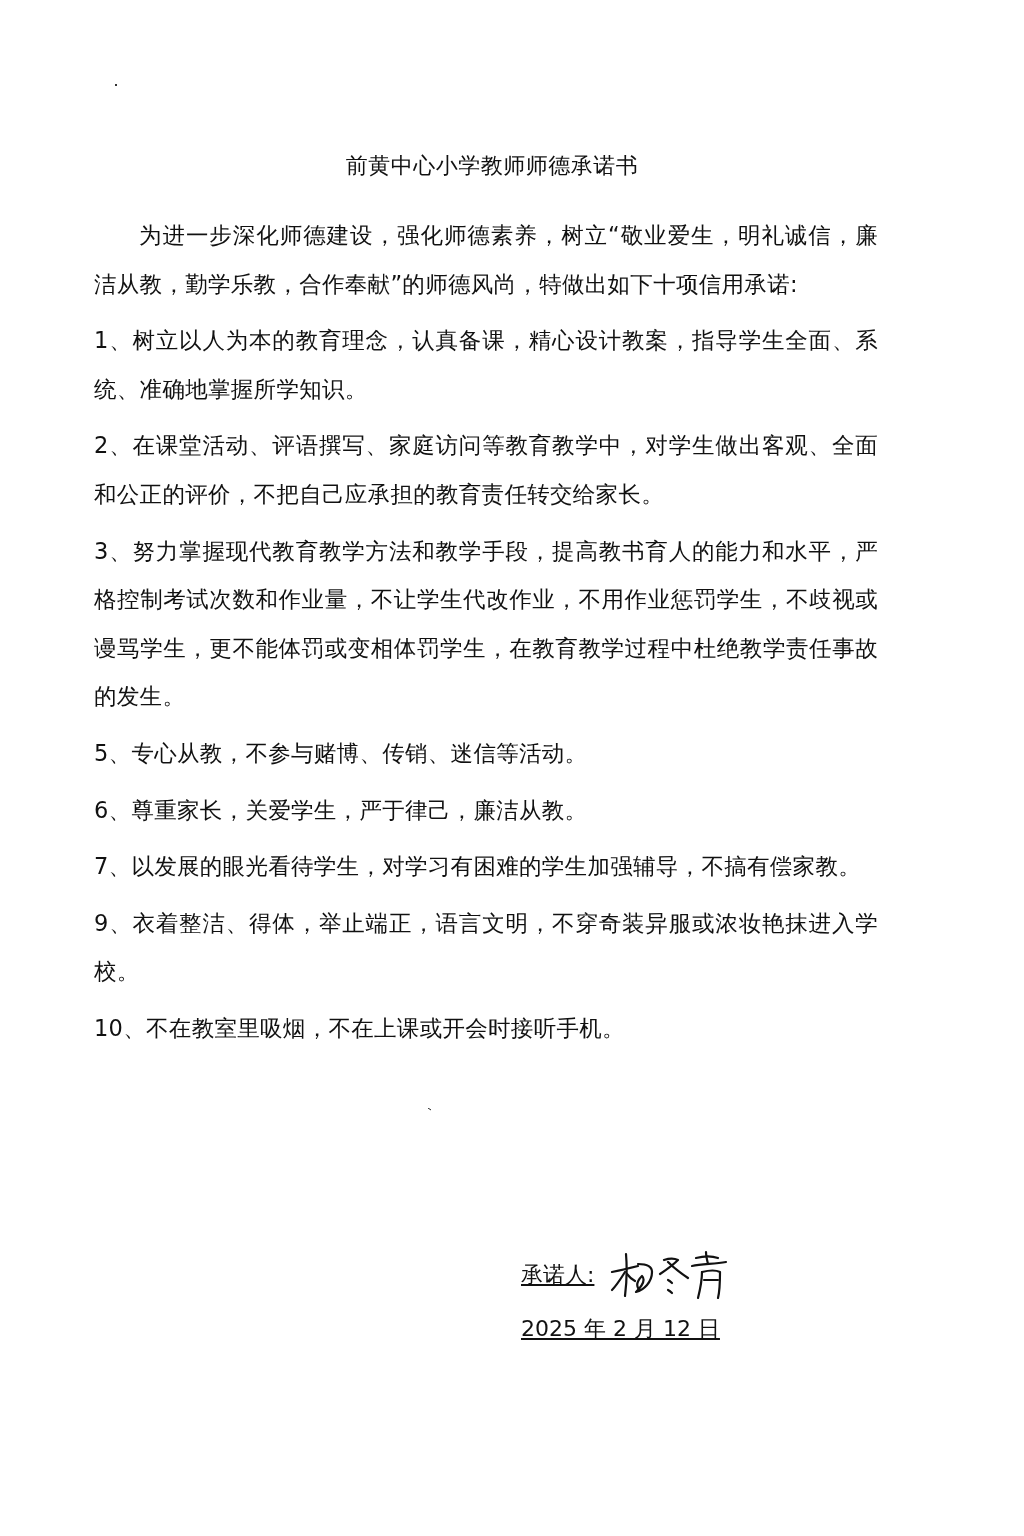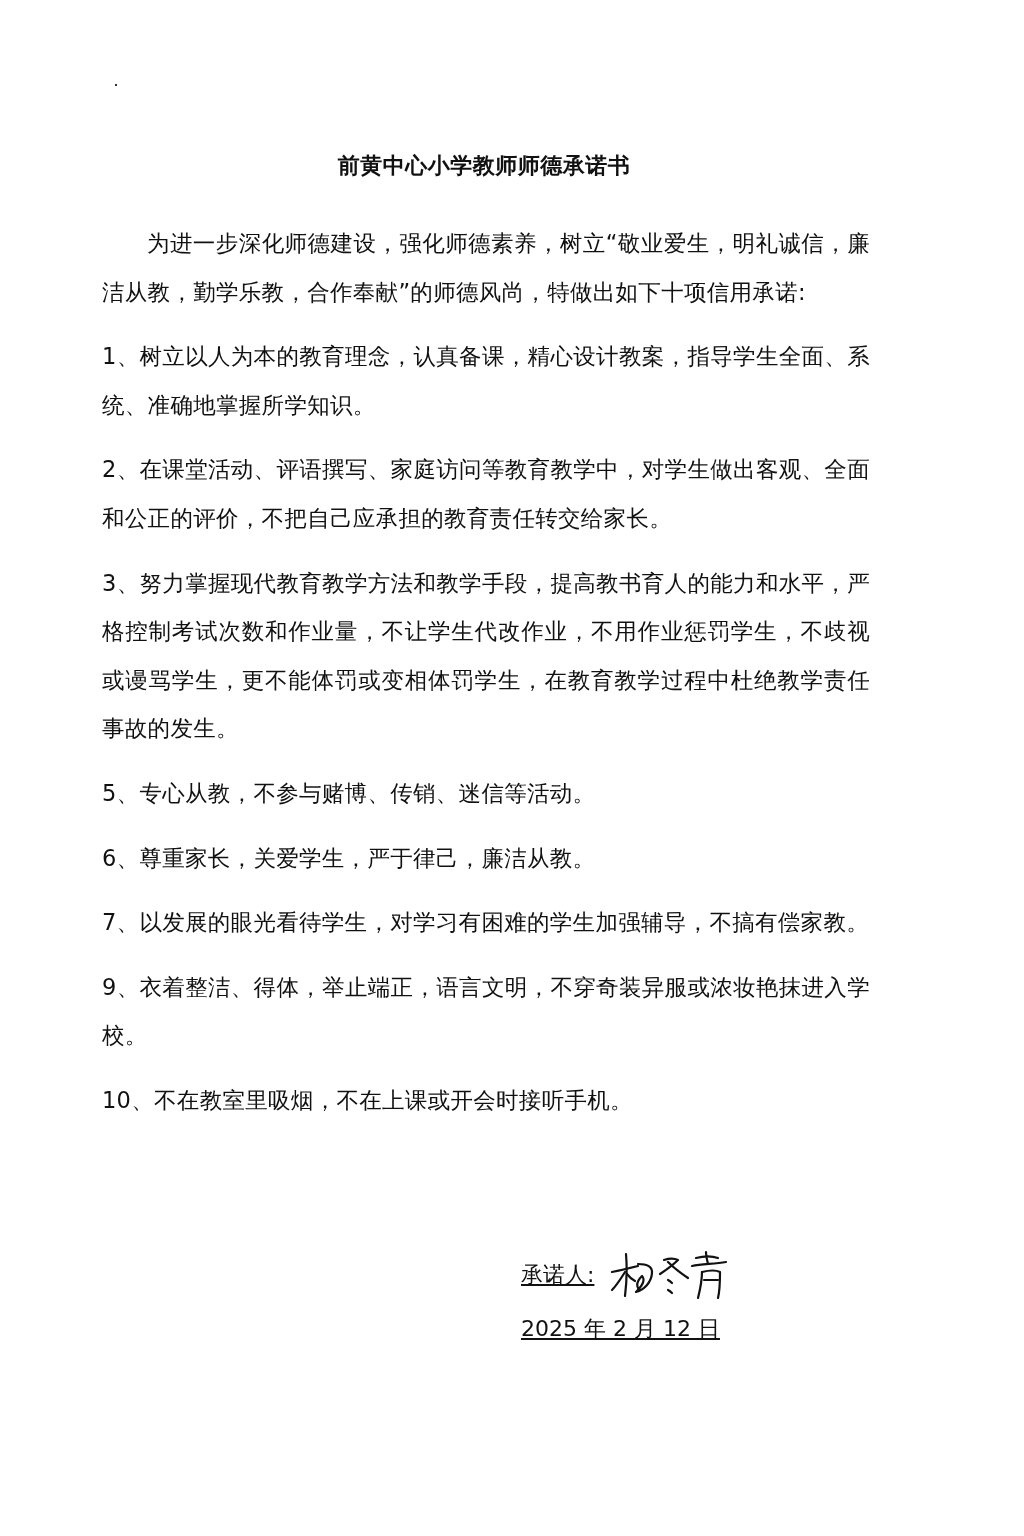--- a/index.html
+++ b/index.html
@@ -5,28 +5,28 @@
     html, body { margin: 0; padding: 0; background: #ffffff; }
     body {
       width: 1024px; height: 1536px; position: relative; overflow: hidden;
       font-family: "DejaVu Sans", "Liberation Sans", sans-serif;
       color: #111111;
     }
     .page { position: absolute; left: 0; top: 0; width: 1024px; height: 1536px; }
     .speck { position: absolute; left: 115px; top: 84px; width: 2px; height: 2px; background: #333; }
     .title {
       position: absolute; left: 0; width: 968px; top: 151px;
-      text-align: center; font-size: 22px; font-weight: bold; letter-spacing: 0.5px;
-      padding-left: 0px;
+      text-align: center; font-size: 22px; font-weight: normal; letter-spacing: 0.5px;
+      padding-left: 8px;
     }
     .body-text {
       position: absolute; left: 86px; width: 800px; top: 203px;
       font-size: 22.5px; line-height: 48.6px; letter-spacing: 0.3px;
     }
-    .para { margin: 16px; padding: 0; text-align: justify; }
+    .para { margin: 8px; padding: 0; text-align: justify; }
     .para.intro { text-indent: 45px; }
     .sign-block { position: absolute; left: 521px; top: 1250px; text-decoration: underline; }
     .sign-row { display: flex; align-items: center; height: 50px; }
     .sign-label { font-size: 22px; }
     .signature { margin-left: 14px; width: 140px; height: 50px; }
     .date { font-size: 22px; margin-top: 14px; }
     .stray-mark { position: absolute; left: 428px; top: 1108px; width: 4px; height: 3px; }
   </style>
 </head>
 <body>

